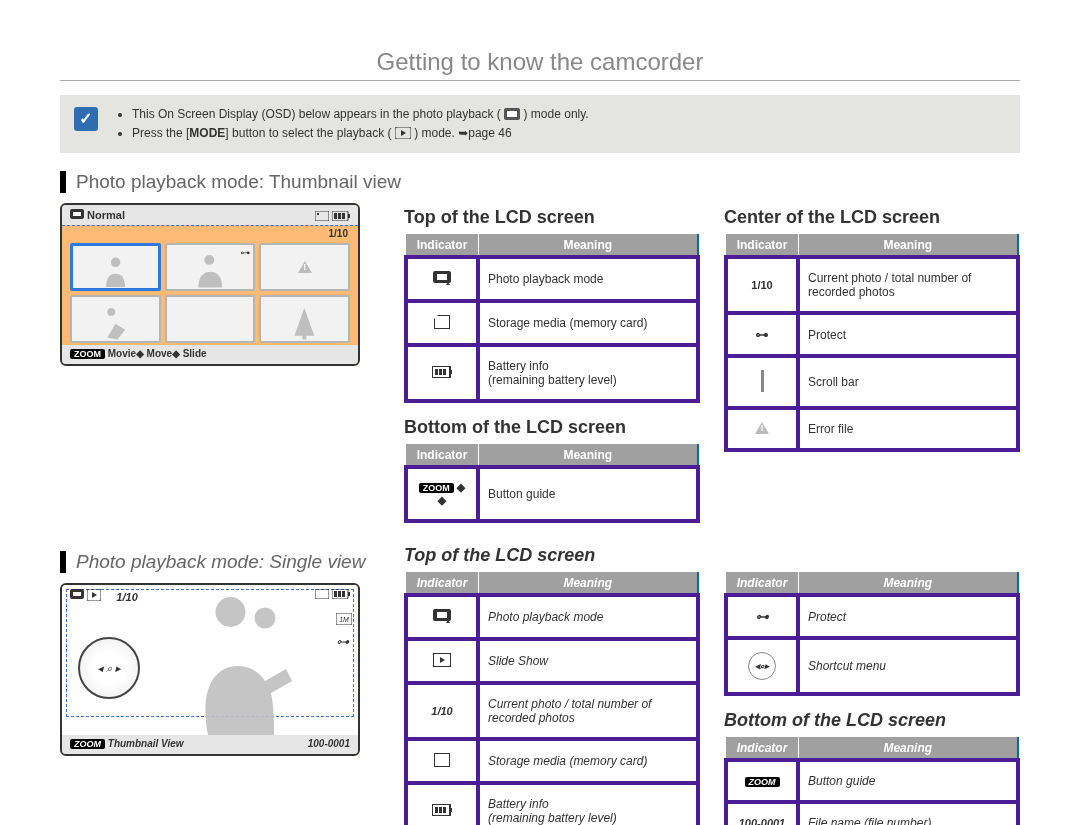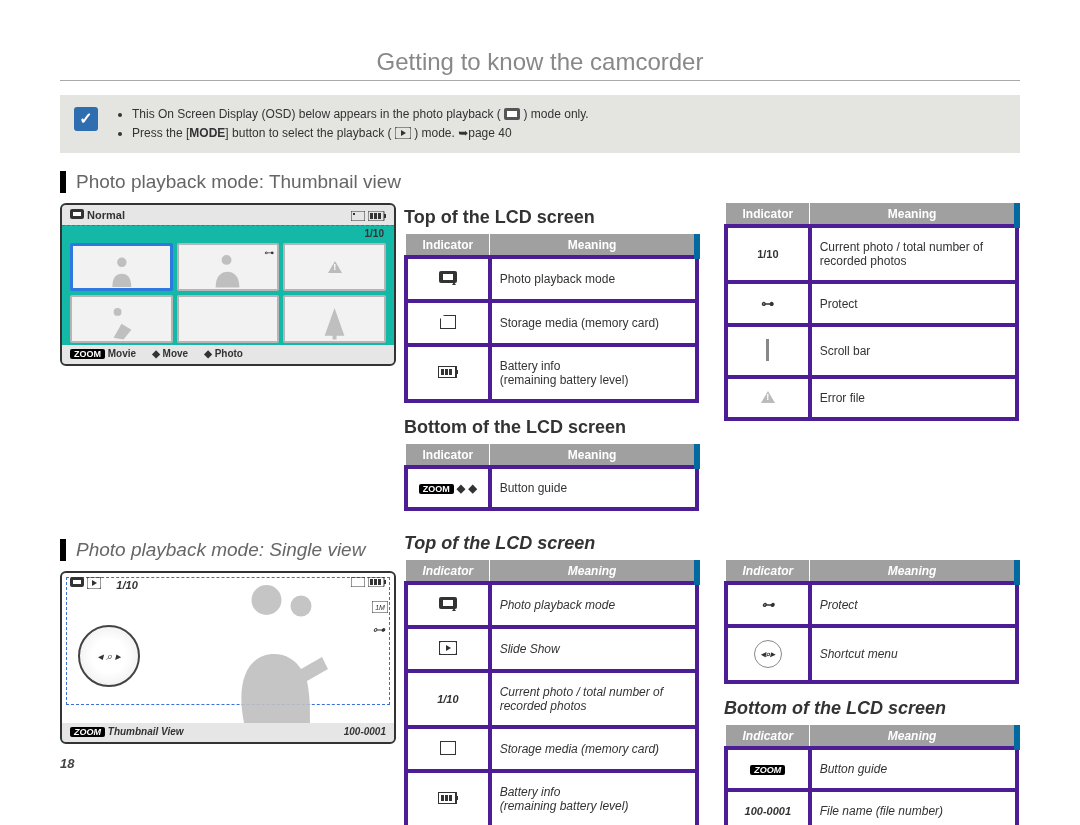--- a/index.html
+++ b/index.html
@@ -71,25 +71,25 @@
   table.ind {
     border-collapse: collapse;
     width: 100%;
     font-size: 12px;
     margin-bottom: 14px;
   }
   table.ind th {
     background: #a0a0a0;
     color: #fff;
     font-weight: bold;
-    padding: 3px 16px;
+    padding: 3px 4px;
     border: 1px solid #a0a0a0;
     border-right: 1px solid #fff;
   }
-  table.ind th:last-child { border-right: 6px solid #0369a1; }
+  table.ind th:last-child { border-right: 2px solid #0369a1; }
   table.ind td {
     border: 4px solid #4c1d95;
     padding: 12px 8px;
     vertical-align: middle;
   }
   table.ind td.icon-cell {
     text-align: center;
     width: 72px;
     font-size: 11px;
     font-weight: bold;
@@ -97,22 +97,22 @@
   .page-num {
     font-size: 13px;
     font-weight: bold;
     color: #444;
     margin-top: 12px;
   }
   
   .lcd {
     border: 2px solid #333;
     border-radius: 6px;
-    width: 336px;
-    background: #14b8a6;
+    width: 300px;
+    background: #fdba74;
     overflow: hidden;
     font-size: 11px;
   }
   .lcd-top {
     display: flex; justify-content: space-between;
     padding: 4px 8px;
     background: #e6e6e6;
     font-weight: bold;
   }
   .lcd-grid {
@@ -136,21 +136,21 @@
   }
   .silhouette svg { width: 70%; height: 90%; }
   .lcd-counter {
     text-align: right;
     padding: 2px 10px 0 0;
     font-size: 10px;
     font-weight: bold;
     border-top: 1px dashed #3b6fd8;
   }
   .lcd-bottom {
-    display: flex; gap: 16px;
+    display: flex; 
     padding: 3px 8px 5px 8px;
     font-weight: bold;
     background: #e6e6e6;
     font-size: 10px;
   }
   .lcd-bottom .tag {
     background: #000; color: #fff; padding: 0 4px;
     border-radius: 2px; font-size: 9px;
   }
   .lcd2-body {
@@ -225,21 +225,21 @@
           </svg>
         <span> ) mode only.</span>
       </li>
       <li>
         <span>Press the [</span><b>MODE</b><span>] button to select the playback (</span>
         <svg class="inline-ico" width="16" height="12">
             <rect x="0" y="0" width="16" height="12" rx="2" fill="none" stroke="#333"></rect>
             <polygon points="6,3 6,9 11,6" fill="#333"></polygon>
           </svg>
         <span>) mode. </span>
-        <span>➥</span><span>page 40</span>
+        <span>➥</span><span>page 46</span>
       </li>
     </ul>
   </div>
 
   <h2 class="section-heading">Photo playback mode: Thumbnail view</h2>
 
   <div class="columns">
 
     <div class="col-left">
       <div class="lcd">
@@ -297,21 +297,21 @@
               <div class="silhouette">
                 <svg viewBox="0 0 40 40">
                   <path fill="#bfbfbf" d="M20 6l10 28H10zM18 34h4v4h-4z"></path>
                 </svg>
               </div>
             </div>
         </div>
         <div class="lcd-bottom">
           <span><span class="tag">ZOOM</span> <span>Movie</span></span>
           <span><span>◆</span> <span>Move</span></span>
-          <span><span>◆</span> <span>Photo</span></span>
+          <span><span>◆</span> <span>Slide</span></span>
         </div>
       </div>
     </div>
 
     <div class="col-mid">
       <div class="subhead">Top of the LCD screen</div>
       <table class="ind">
         <tbody>
             <tr>
               <th>Indicator</th>
@@ -355,20 +355,21 @@
             </tr>
         <tr>
               <td class="icon-cell"><span class="zoom-tag">ZOOM</span> ◆ ◆</td>
               <td>Button guide</td>
             </tr>
       </tbody>
         </table>
     </div>
 
     <div class="col-right">
+      <div class="subhead">Center of the LCD screen</div>
       <table class="ind">
         <tbody>
             <tr>
               <th>Indicator</th>
               <th>Meaning</th>
             </tr>
         <tr>
               <td class="icon-cell">1/10</td>
               <td>Current photo / total number of recorded photos</td>
             </tr>
@@ -433,21 +434,20 @@
           </div>
           <div class="dial">
             <span style="font-size:11px;">◂ ⌕ ▸</span>
           </div>
         </div>
         <div class="lcd-bottom" style="justify-content:space-between;">
           <span><span class="tag">ZOOM</span> <span>Thumbnail View</span></span>
           <span>100-0001</span>
         </div>
       </div>
-      <div class="page-num">18</div>
     </div>
 
     <div class="col-mid">
       <div class="subhead">Top of the LCD screen</div>
       <table class="ind">
         <tbody>
             <tr>
               <th>Indicator</th>
               <th>Meaning</th>
             </tr>

